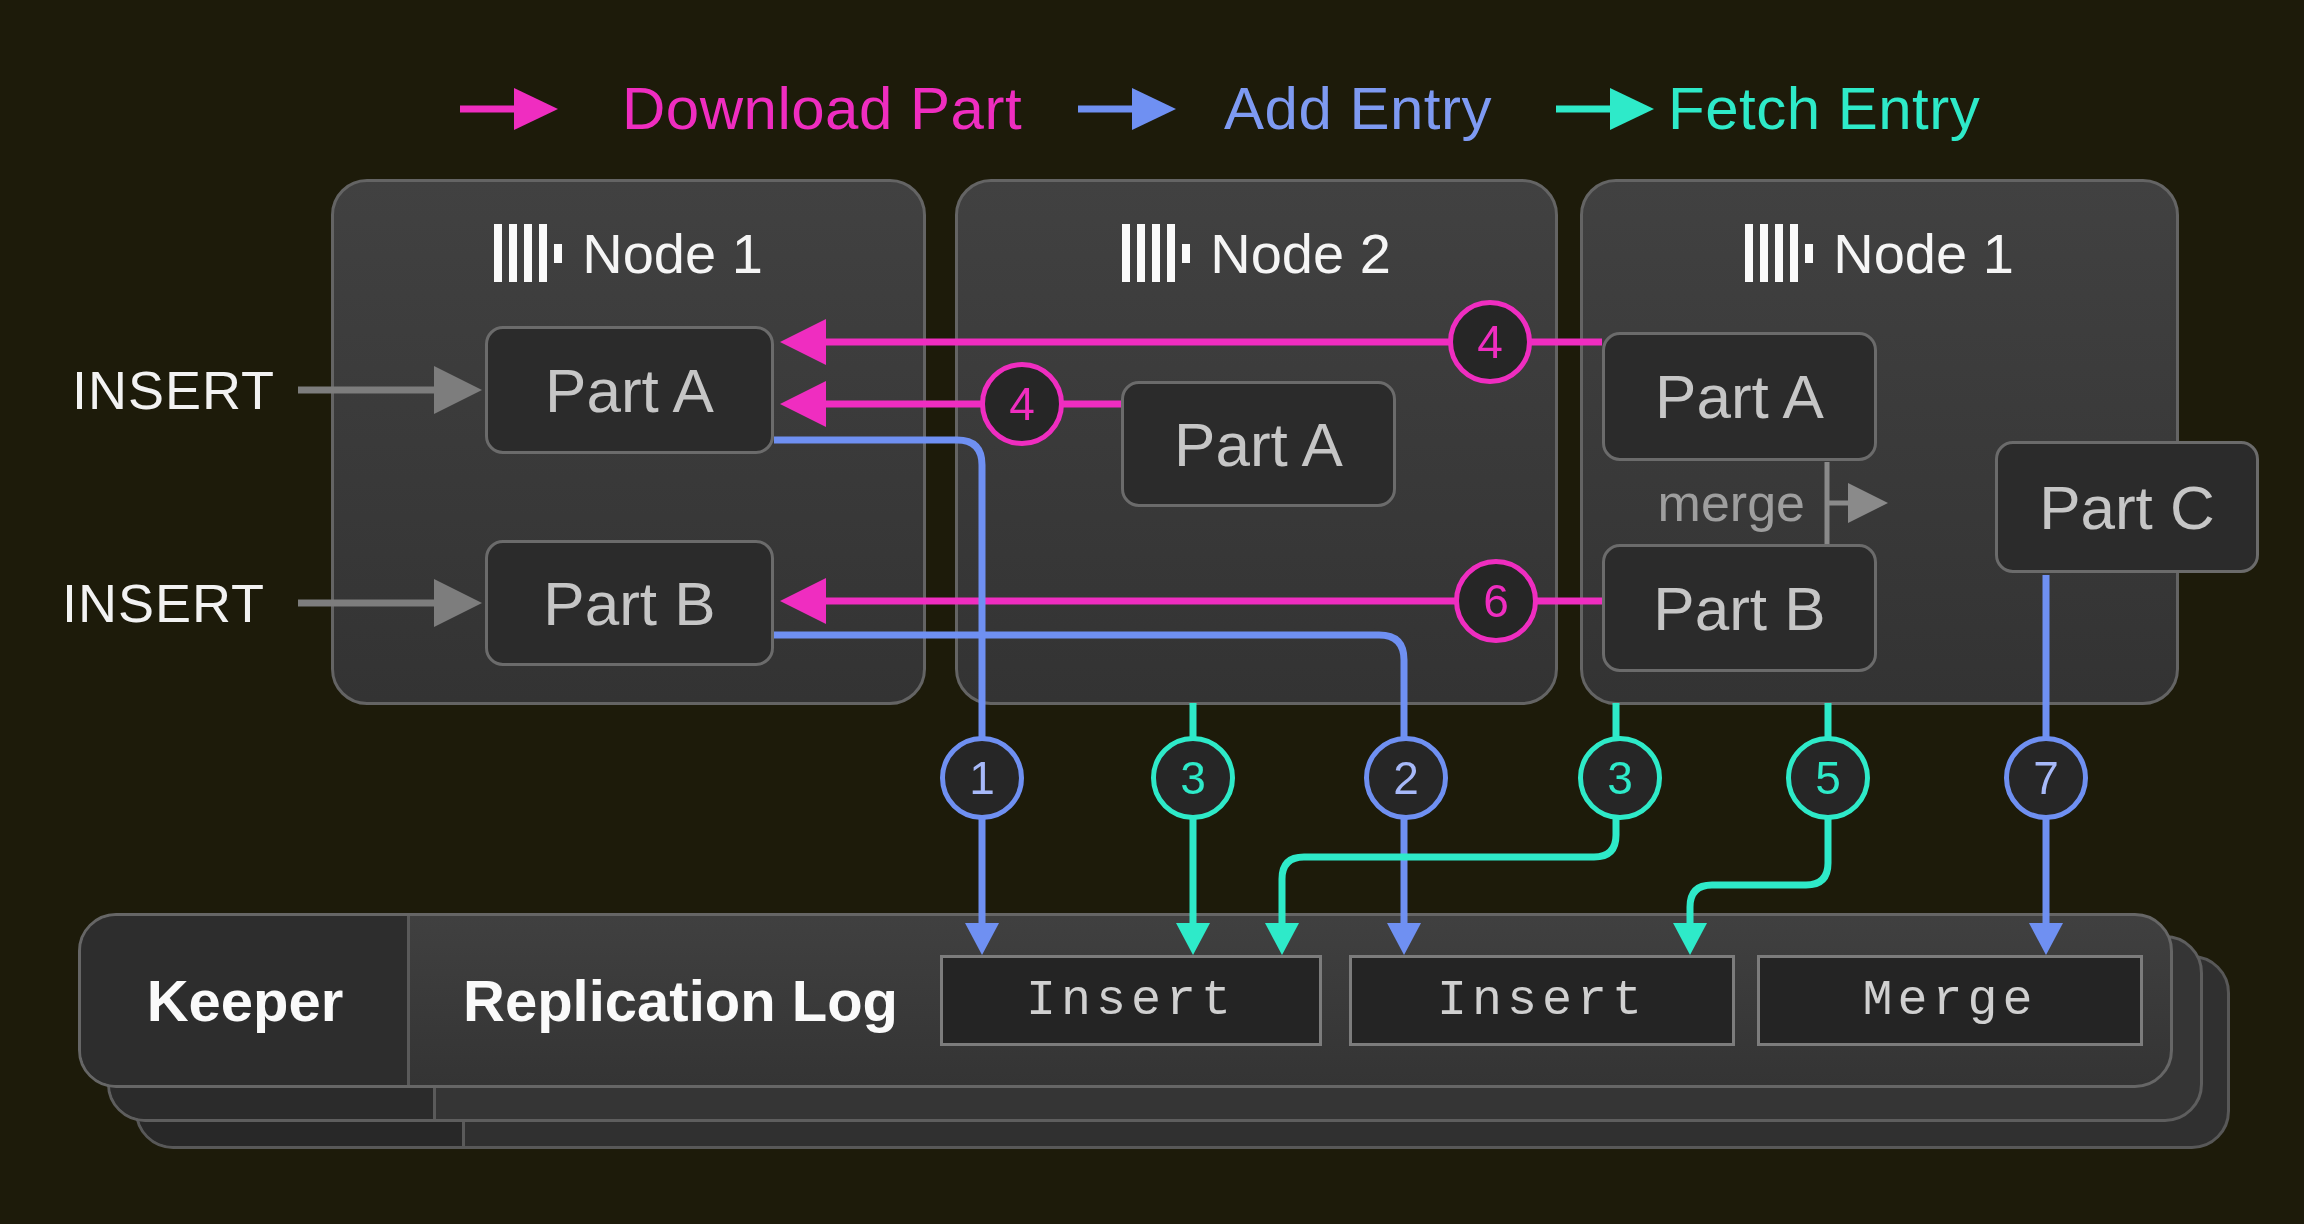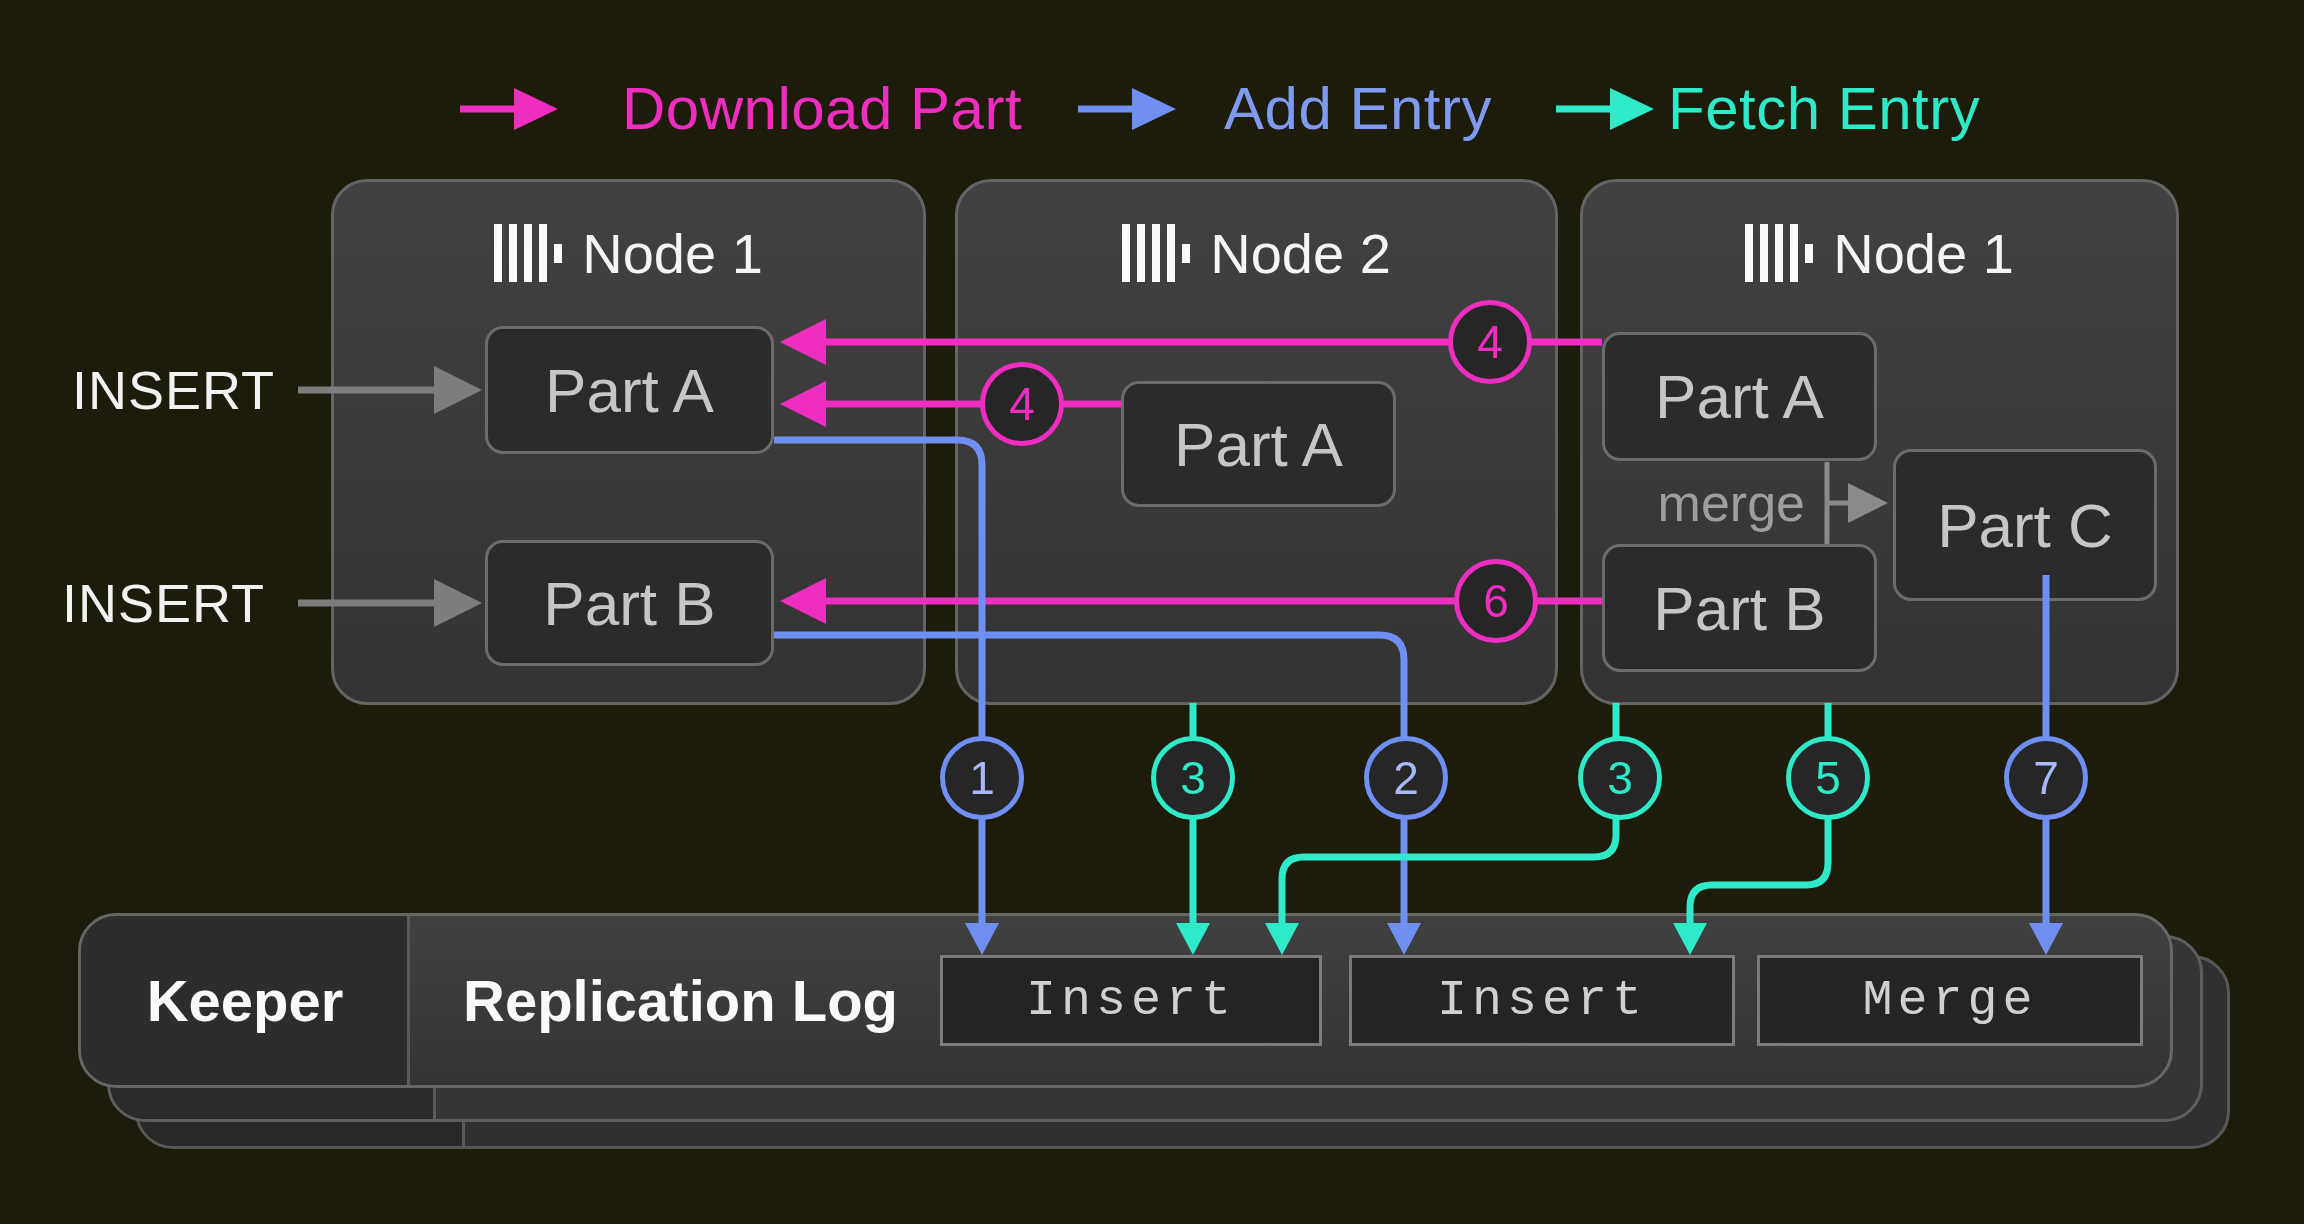--- a/index.html
+++ b/index.html
@@ -124,21 +124,21 @@
     </div>
   <div class="entry-box" style="left:1757px;top:955px;width:386px;height:91px;">
       <span>Merge</span>
     </div>
 
   <div class="part" style="left:485px;top:326px;width:289px;height:128px;">Part A</div>
   <div class="part" style="left:485px;top:540px;width:289px;height:126px;">Part B</div>
   <div class="part" style="left:1121px;top:381px;width:275px;height:126px;">Part A</div>
   <div class="part" style="left:1602px;top:332px;width:275px;height:129px;">Part A</div>
   <div class="part" style="left:1602px;top:544px;width:275px;height:128px;">Part B</div>
-  <div class="part" style="left:1893px;top:441px;width:264px;height:152px;margin-top:8px;">Part C</div>
+  <div class="part" style="left:1995px;top:441px;width:264px;height:132px;">Part C</div>
 
   <div class="merge-label" style="left:1560px;top:474px;width:245px;">merge</div>
 
   <svg class="lines" width="2304" height="1224" viewBox="0 0 2304 1224">
 
     <path d="M460,109 L516,109" stroke="#ef2dc0" stroke-width="7" fill="none"></path>
     <polygon points="558,109 514,88 514,130" fill="#ef2dc0"></polygon>
     <path d="M1078,109 L1134,109" stroke="#6f90f2" stroke-width="7" fill="none"></path>
     <polygon points="1176,109 1132,88 1132,130" fill="#6f90f2"></polygon>
     <path d="M1556,109 L1612,109" stroke="#2eeac9" stroke-width="7" fill="none"></path>

